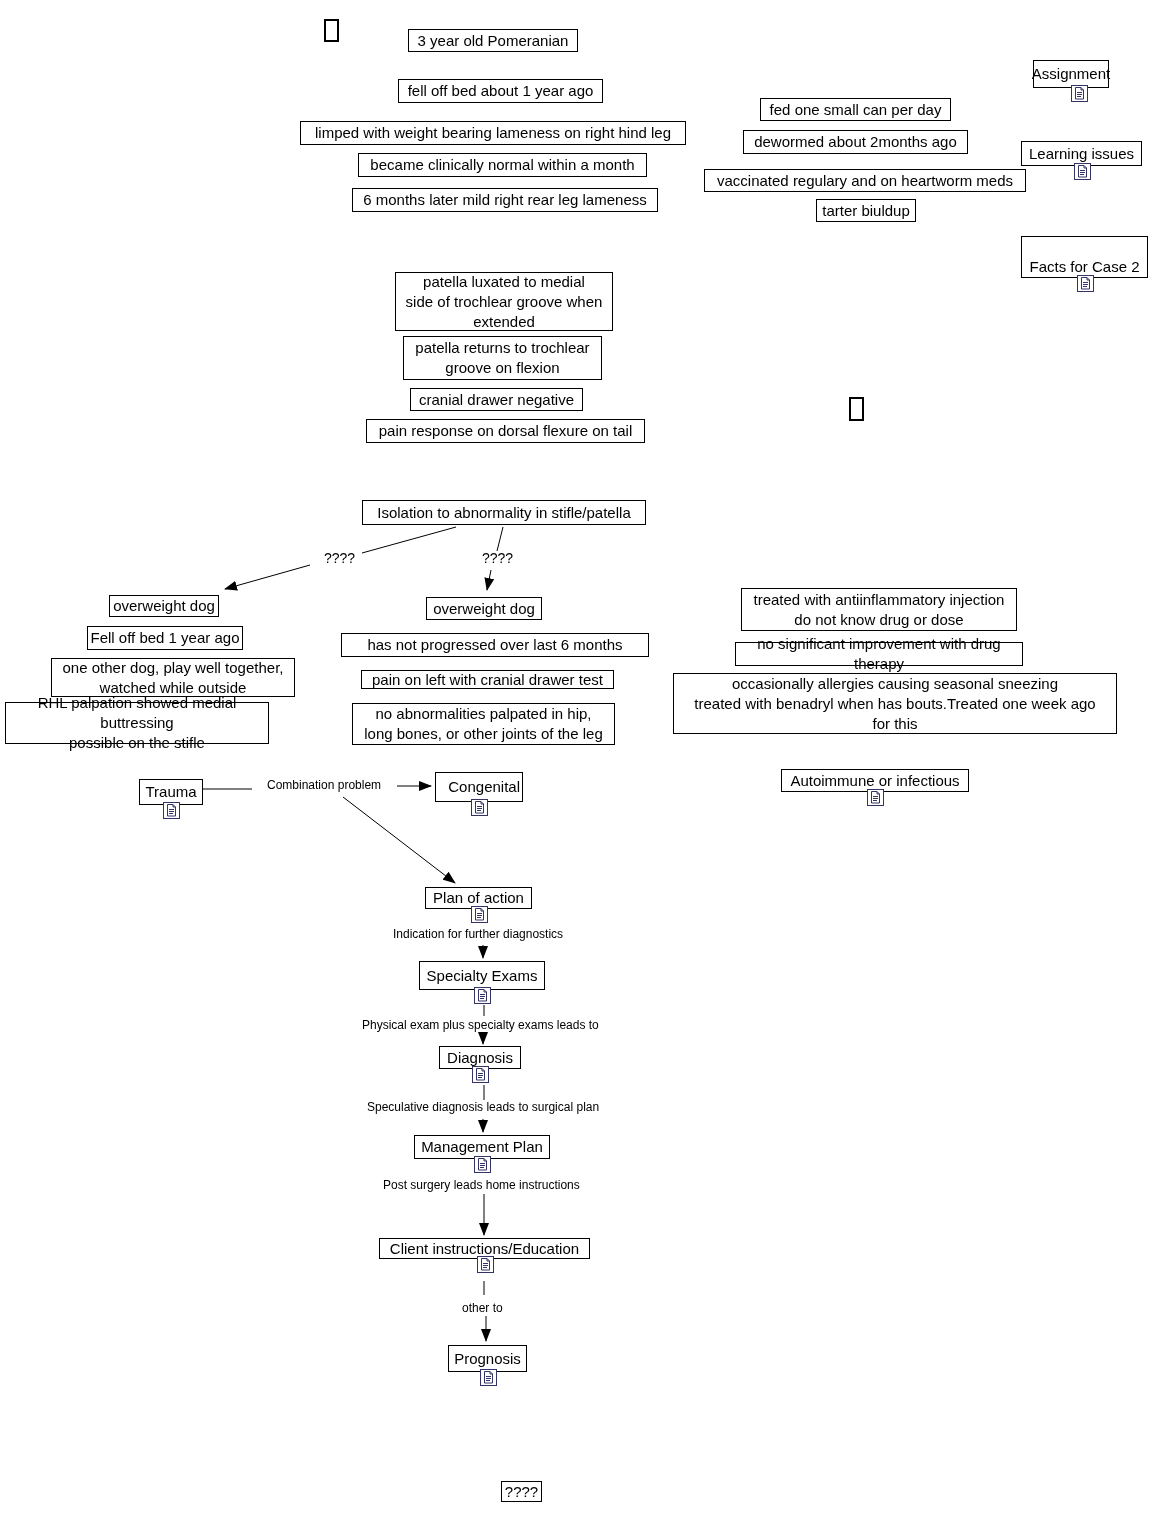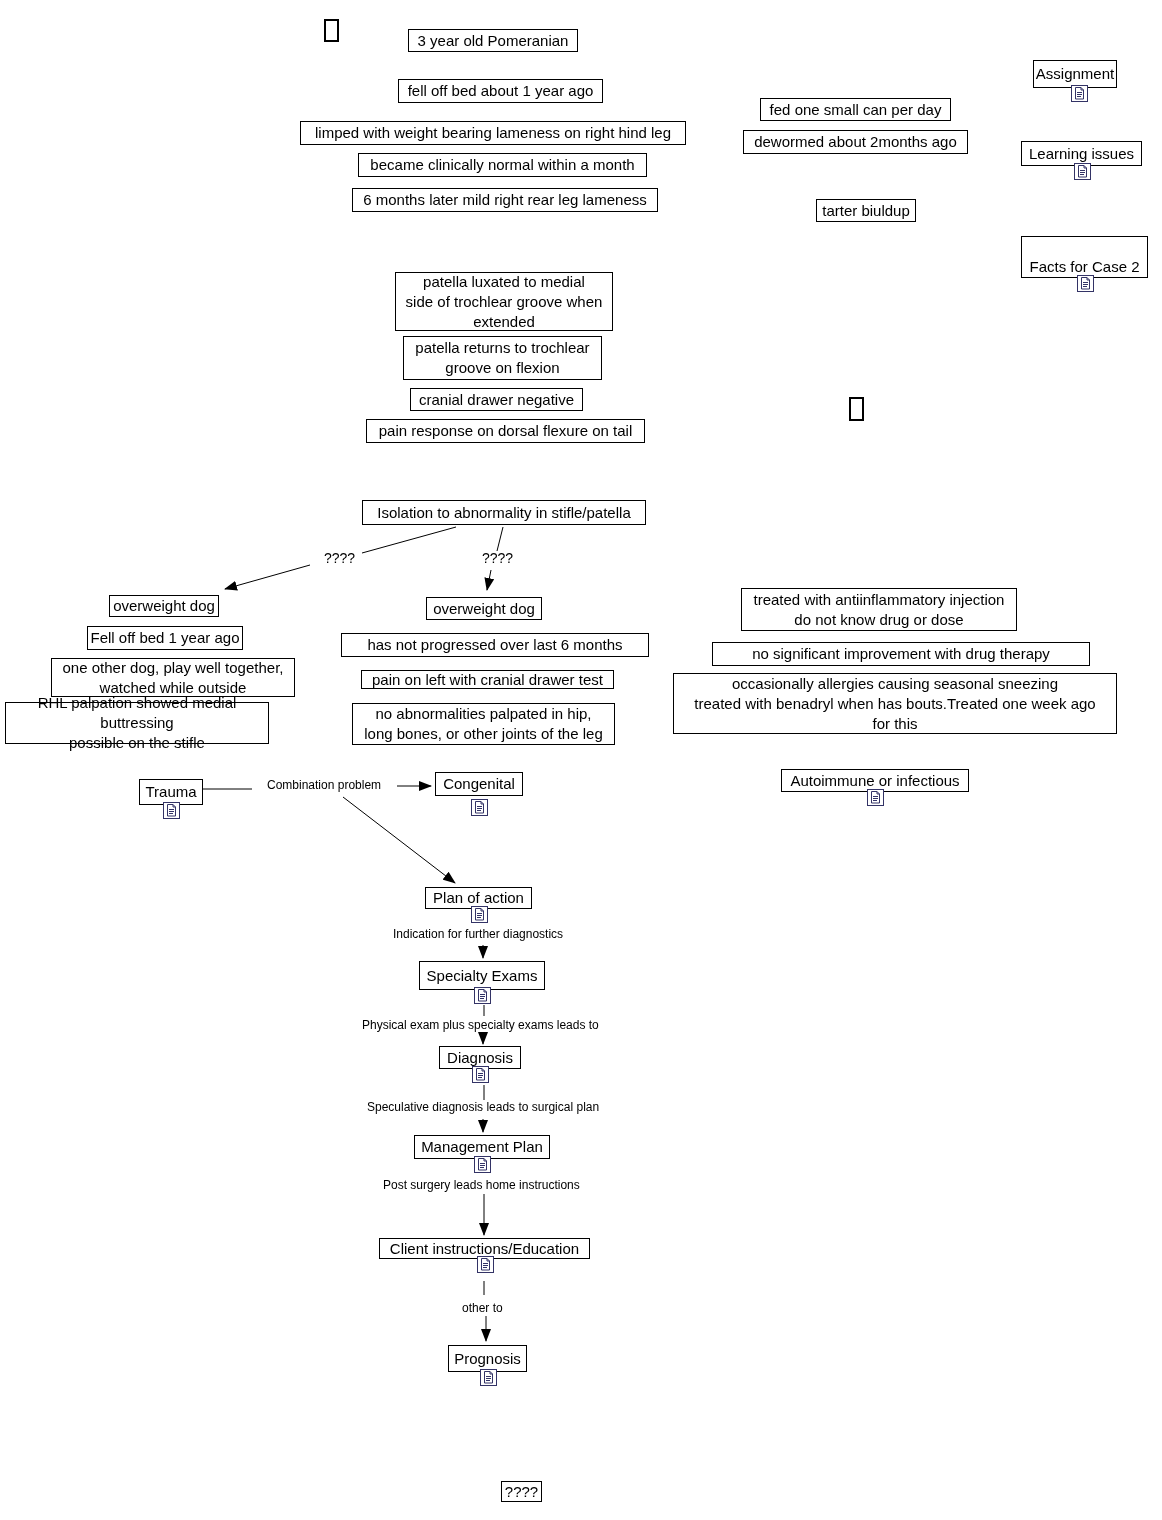--- a/index.html
+++ b/index.html
@@ -75,24 +75,27 @@
     </div>
     <div class="node" style="left: 362px; top: 500px; width: 284px; height: 25px;">
       <span>Isolation to abnormality in stifle/patella</span>
     </div>
     <div class="node" style="left: 760px; top: 98px; width: 191px; height: 23px;">
       <span>fed one small can per day</span>
     </div>
     <div class="node" style="left: 743px; top: 130px; width: 225px; height: 24px;">
       <span>dewormed about 2months ago</span>
     </div>
+    <div class="node" style="left: 704px; top: 169px; width: 322px; height: 23px;">
+      <span>vaccinated regulary and on heartworm meds</span>
+    </div>
     <div class="node" style="left: 816px; top: 199px; width: 100px; height: 23px;">
       <span>tarter biuldup</span>
     </div>
-    <div class="node" style="left: 1033px; top: 60px; width: 84px; height: 28px;">
+    <div class="node" style="left: 1033px; top: 60px; width: 76px; height: 28px;">
       <span>Assignment</span>
     </div>
     <span class="note-icon" style="left: 1071px; top: 85px;"><svg viewBox="0 0 17 17" width="17" height="17">
         <rect x="0.5" y="0.5" width="16" height="16" fill="#ffffff" stroke="#333366"></rect>
         <path d="M4.5 2.5 h5.5 l2.5 2.5 v9 h-8 z" fill="#ffffff" stroke="#333366"></path>
         <path d="M10 2.5 v2.5 h2.5" fill="none" stroke="#333366"></path>
         <line x1="6" y1="7.5" x2="11" y2="7.5" stroke="#333366"></line>
         <line x1="6" y1="9.5" x2="11" y2="9.5" stroke="#333366"></line>
         <line x1="6" y1="11.5" x2="10" y2="11.5" stroke="#333366"></line>
       </svg></span>
@@ -142,21 +145,21 @@
       <span>pain on left with cranial drawer test</span>
     </div>
     <div class="node" style="left: 352px; top: 703px; width: 263px; height: 42px;">
       <span>no abnormalities palpated in hip,
 long bones, or other joints of the leg</span>
     </div>
     <div class="node" style="left: 741px; top: 588px; width: 276px; height: 43px;">
       <span>treated with antiinflammatory injection
 do not know drug or dose</span>
     </div>
-    <div class="node" style="left: 712px; top: 642px; width: 378px; height: 24px;">
+    <div class="node" style="left: 735px; top: 642px; width: 288px; height: 24px;">
       <span>no significant improvement with drug therapy</span>
     </div>
     <div class="node" style="left: 673px; top: 673px; width: 444px; height: 61px;">
       <span>occasionally allergies causing seasonal sneezing
 treated with benadryl when has bouts.Treated one week ago
 for this</span>
     </div>
     <div class="node" style="left: 781px; top: 769px; width: 188px; height: 23px;">
       <span>Autoimmune or infectious</span>
     </div>
@@ -172,21 +175,21 @@
       <span>Trauma</span>
     </div>
     <span class="note-icon" style="left: 163px; top: 802px;"><svg viewBox="0 0 17 17" width="17" height="17">
         <rect x="0.5" y="0.5" width="16" height="16" fill="#ffffff" stroke="#333366"></rect>
         <path d="M4.5 2.5 h5.5 l2.5 2.5 v9 h-8 z" fill="#ffffff" stroke="#333366"></path>
         <path d="M10 2.5 v2.5 h2.5" fill="none" stroke="#333366"></path>
         <line x1="6" y1="7.5" x2="11" y2="7.5" stroke="#333366"></line>
         <line x1="6" y1="9.5" x2="11" y2="9.5" stroke="#333366"></line>
         <line x1="6" y1="11.5" x2="10" y2="11.5" stroke="#333366"></line>
       </svg></span>
-    <div class="node" style="left: 435px; top: 772px; width: 88px; height: 24px;">
+    <div class="node" style="left: 435px; top: 772px; width: 88px; height: 30px; justify-content: flex-end;">
       <span>Congenital</span>
     </div>
     <span class="note-icon" style="left: 471px; top: 799px;"><svg viewBox="0 0 17 17" width="17" height="17">
         <rect x="0.5" y="0.5" width="16" height="16" fill="#ffffff" stroke="#333366"></rect>
         <path d="M4.5 2.5 h5.5 l2.5 2.5 v9 h-8 z" fill="#ffffff" stroke="#333366"></path>
         <path d="M10 2.5 v2.5 h2.5" fill="none" stroke="#333366"></path>
         <line x1="6" y1="7.5" x2="11" y2="7.5" stroke="#333366"></line>
         <line x1="6" y1="9.5" x2="11" y2="9.5" stroke="#333366"></line>
         <line x1="6" y1="11.5" x2="10" y2="11.5" stroke="#333366"></line>
       </svg></span>

